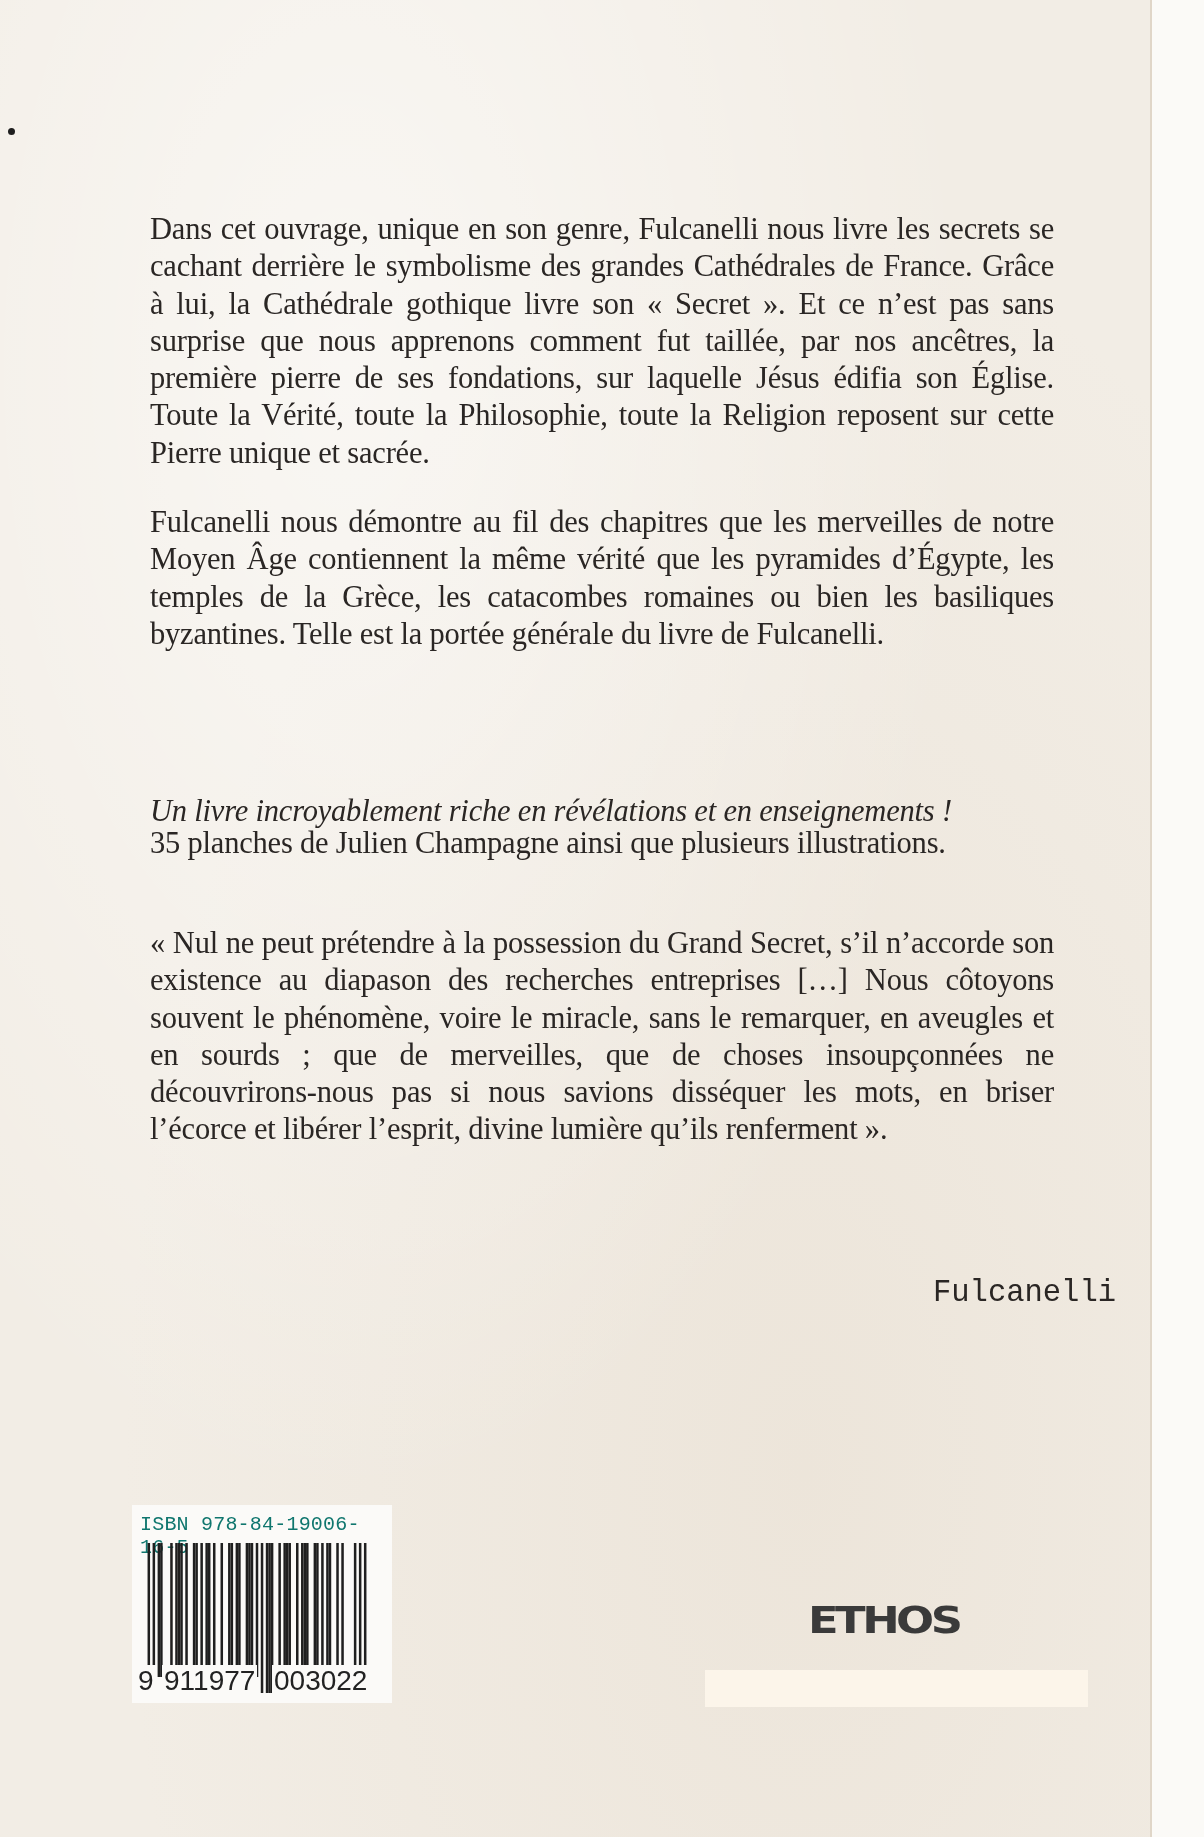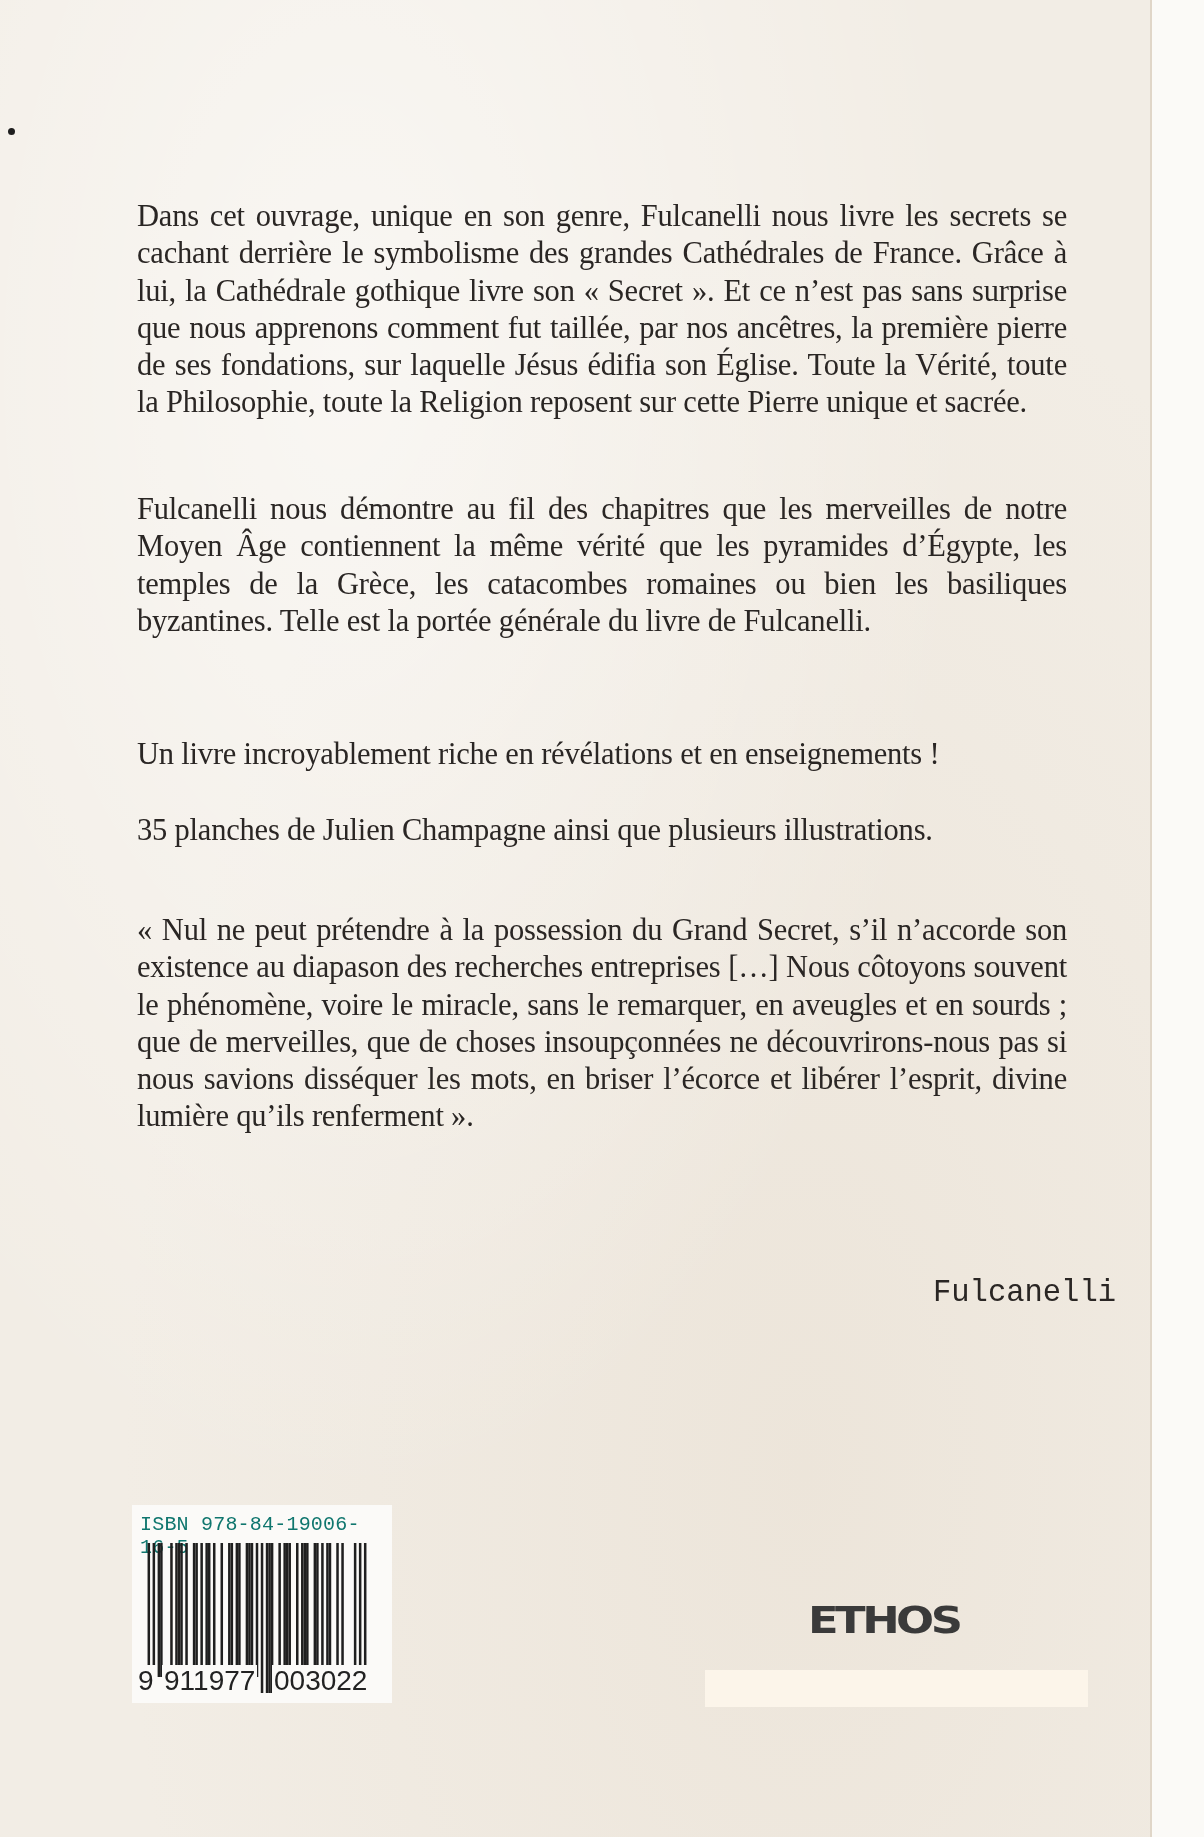--- a/index.html
+++ b/index.html
@@ -23,24 +23,24 @@
   }
   .dot {
     position: absolute; left: 8px; top: 128px; width: 7px; height: 7px;
     border-radius: 50%; background: #1e1e1e;
   }
   .text-block {
     position: absolute; left: 137px; width: 930px;
     font-size: 30.5px; line-height: 37.3px; text-align: justify;
     letter-spacing: -0.2px;
   }
-  .text-block p { margin: 0; }
+  .text-block p { margin: 13px; }
   .p1 { top: 198px; }
   .p2 { top: 491px; }
-  .p3 { top: 736px; }
+  .p3 { top: 780px; font-style: italic; }
   .p4 { top: 812px; }
   .quote { top: 912px; }
   .attribution {
     position: absolute; right: 88px; top: 1276px;
     font-size: 30.5px;
     font-family: Liberation Mono, monospace;
   }
   .barcode-box {
     position: absolute; left: 132px; top: 1505px; width: 260px; height: 198px;
     background: #fbfaf8;

